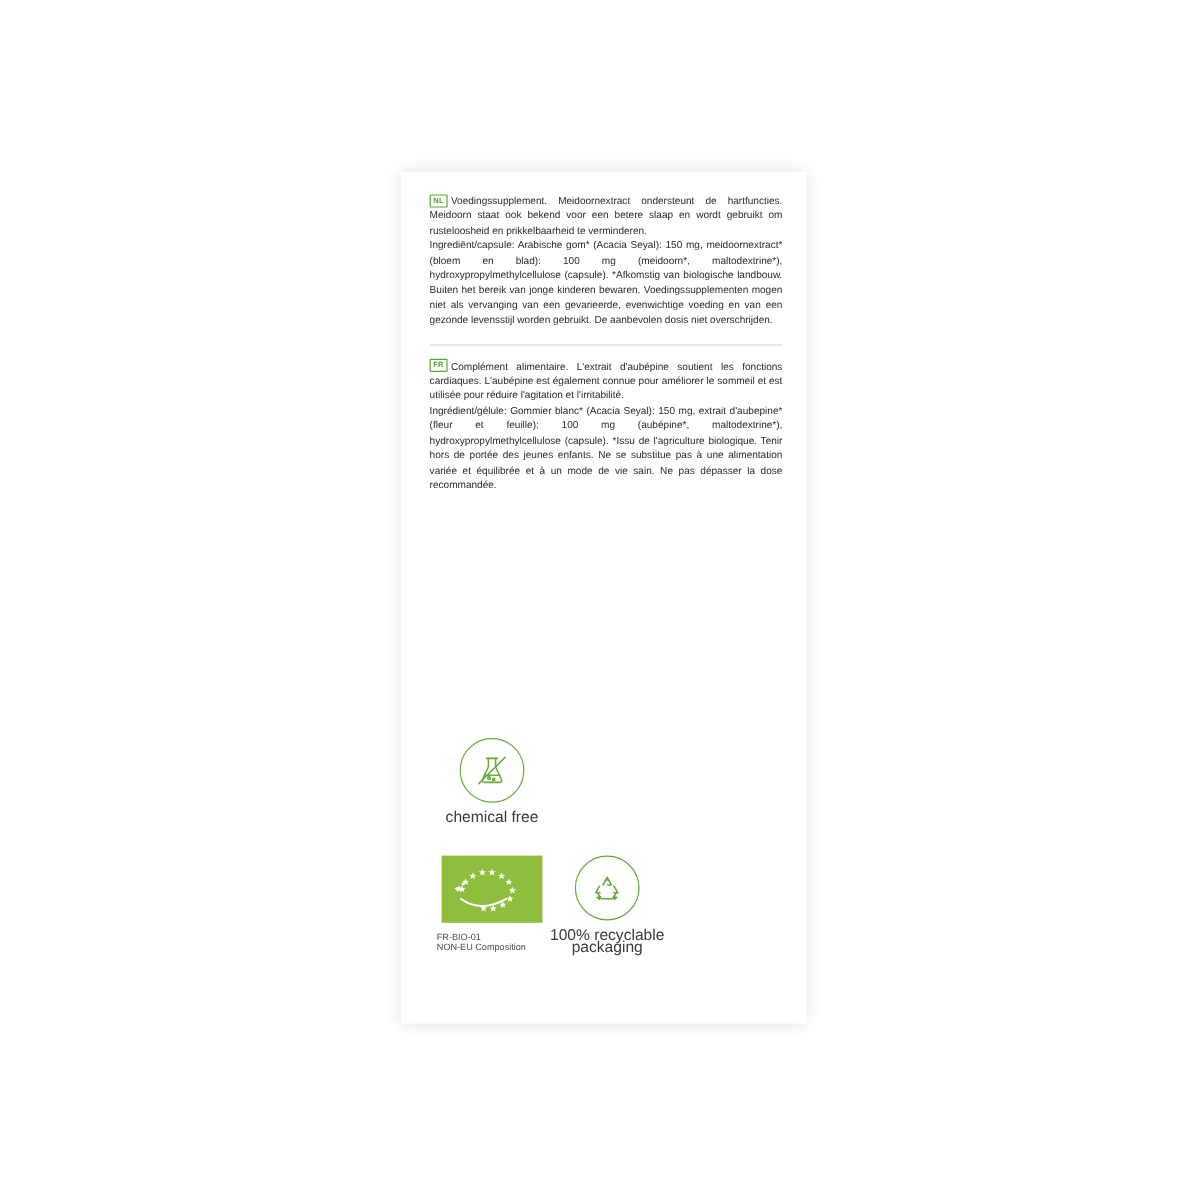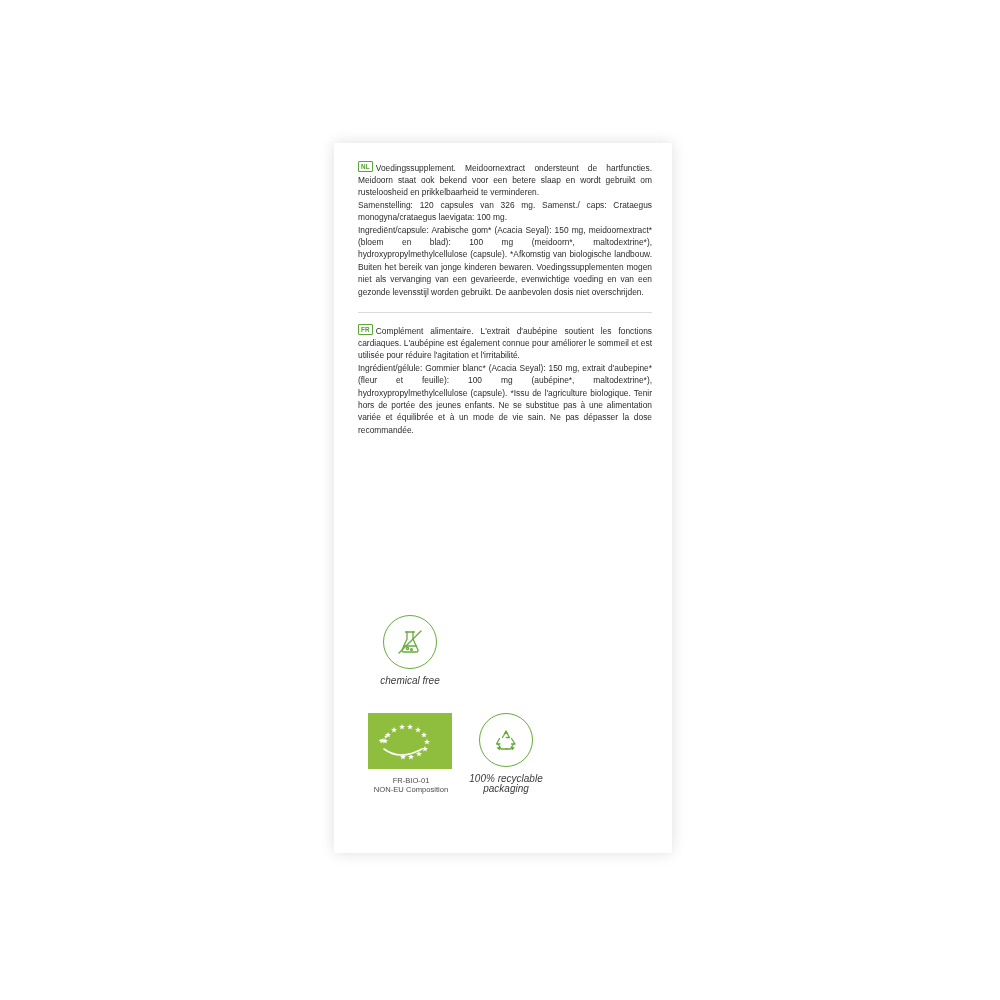--- a/index.html
+++ b/index.html
@@ -89,51 +89,49 @@
     box-sizing: border-box;
   }
   .badge-ico.square {
     border: none;
     border-radius: 0;
     width: 84px;
     height: 56px;
     background: #8fbe3f;
   }
   .badge-label {
-    font-size: 10px;
+    font-size: 13px;
     line-height: 10.5px;
     color: #3a3a3a;
-    font-style: italic;
   }
   .badge-row-2 {
     margin-top: 26px;
   }
   .eu-caption {
     font-size: 7.6px;
     line-height: 9.6px;
     color: #4a4a4a;
-    text-align: center;
+    text-align: left;
     margin-top: 6px;
     padding-left: 2px;
   }
   .eu-cell { width: 96px; text-align: left; }
   svg { display: block; }
 </style>
 </head>
 <body>
 
 <div id="page">
 
   <div class="package">
 
     <div class="panel-inner">
 
       <div class="lang-block">
         <p><span class="lang-tag">NL</span><span>Voedingssupplement. </span><span class="bold">Meidoornextract</span><span> ondersteunt de hartfuncties. Meidoorn staat ook bekend voor een betere slaap en wordt gebruikt om rusteloosheid en prikkelbaarheid te verminderen.</span></p>
-        <p><span class="bold">Samenstelling:</span><span> 120 capsules van 326 mg. Samenst./ caps: Crataegus monogyna/crataegus laevigata: 100 mg.</span></p>
         <p><span class="bold">Ingrediënt/capsule:</span><span> Arabische gom* (Acacia Seyal): 150 mg, meidoornextract* (bloem en blad): 100 mg (meidoorn*, maltodextrine*), hydroxypropylmethylcellulose (capsule). *Afkomstig van biologische landbouw. Buiten het bereik van jonge kinderen bewaren. Voedingssupplementen mogen niet als vervanging van een gevarieerde, evenwichtige voeding en van een gezonde levensstijl worden gebruikt. De aanbevolen dosis niet overschrijden.</span></p>
       </div>
 
       <div class="divider"></div>
 
       <div class="lang-block">
         <p><span class="lang-tag">FR</span><span>Complément alimentaire. </span><span class="bold">L'extrait d'aubépine</span><span> soutient les fonctions cardiaques. L'aubépine est également connue pour améliorer le sommeil et est utilisée pour réduire l'agitation et l'irritabilité.</span></p>
         <p><span class="bold">Ingrédient/gélule:</span><span> Gommier blanc* (Acacia Seyal): 150 mg, extrait d'aubepine* (fleur et feuille): 100 mg (aubépine*, maltodextrine*), hydroxypropylmethylcellulose (capsule). *Issu de l'agriculture biologique. Tenir hors de portée des jeunes enfants. Ne se substitue pas à une alimentation variée et équilibrée et à un mode de vie sain. Ne pas dépasser la dose recommandée.</span></p>
       </div>
     </div>

